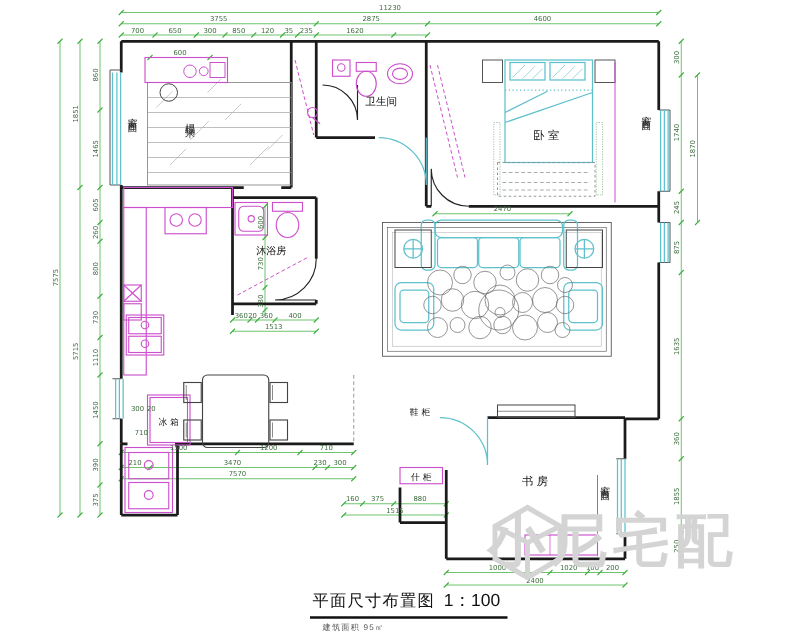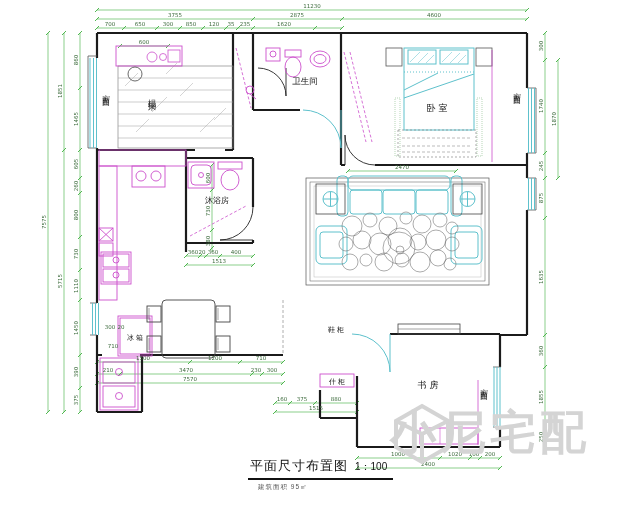--- a/index.html
+++ b/index.html
@@ -5,24 +5,24 @@
   html,body{margin:0;padding:0;background:#fff;}
   .canvas{position:relative;width:640px;height:512px;background:#ffffff;overflow:hidden;
           font-family:"Liberation Sans",sans-serif;border-radius:16px;}
   .canvas svg{position:absolute;left:0;top:0;}
   
   .dim{font-family:"DejaVu Sans",sans-serif;font-size:5.5px;fill:#3d6b3d;text-anchor:middle;}
   .room{font-family:"DejaVu Sans",sans-serif;fill:#111;text-anchor:middle;}
   
   .vlabel{position:absolute;writing-mode:vertical-rl;text-orientation:upright;
           font-size:8px;color:#222;letter-spacing:2px;line-height:1;}
-  .title-block{position:absolute;left:248px;top:457px;color:#111;}
+  .title-block{position:absolute;left:248px;top:444px;color:#111;}
   .title-row{display:flex;align-items:baseline;border-bottom:2.5px solid #111;padding:0 6px 3px 2px;}
   .title-main{font-size:13px;letter-spacing:1px;}
-  .title-scale{font-size:10px;margin-left:7px;}
+  .title-scale{font-size:14px;margin-left:7px;margin-top:28px;}
   .title-note{font-size:6.5px;color:#555;margin:3px 0 0 10px;letter-spacing:1px;}
   .watermark{position:absolute;left:390px;top:402px;display:flex;align-items:center;
              color:#d2d2d2;z-index:5;pointer-events:none;}
   .watermark-text{font-size:46px;font-weight:bold;letter-spacing:4px;white-space:nowrap;color:#d4d4d4;}
 </style>
 </head>
 <body>
 
 <div class="canvas">
 <svg width="640" height="512" viewBox="0 0 640 512">

